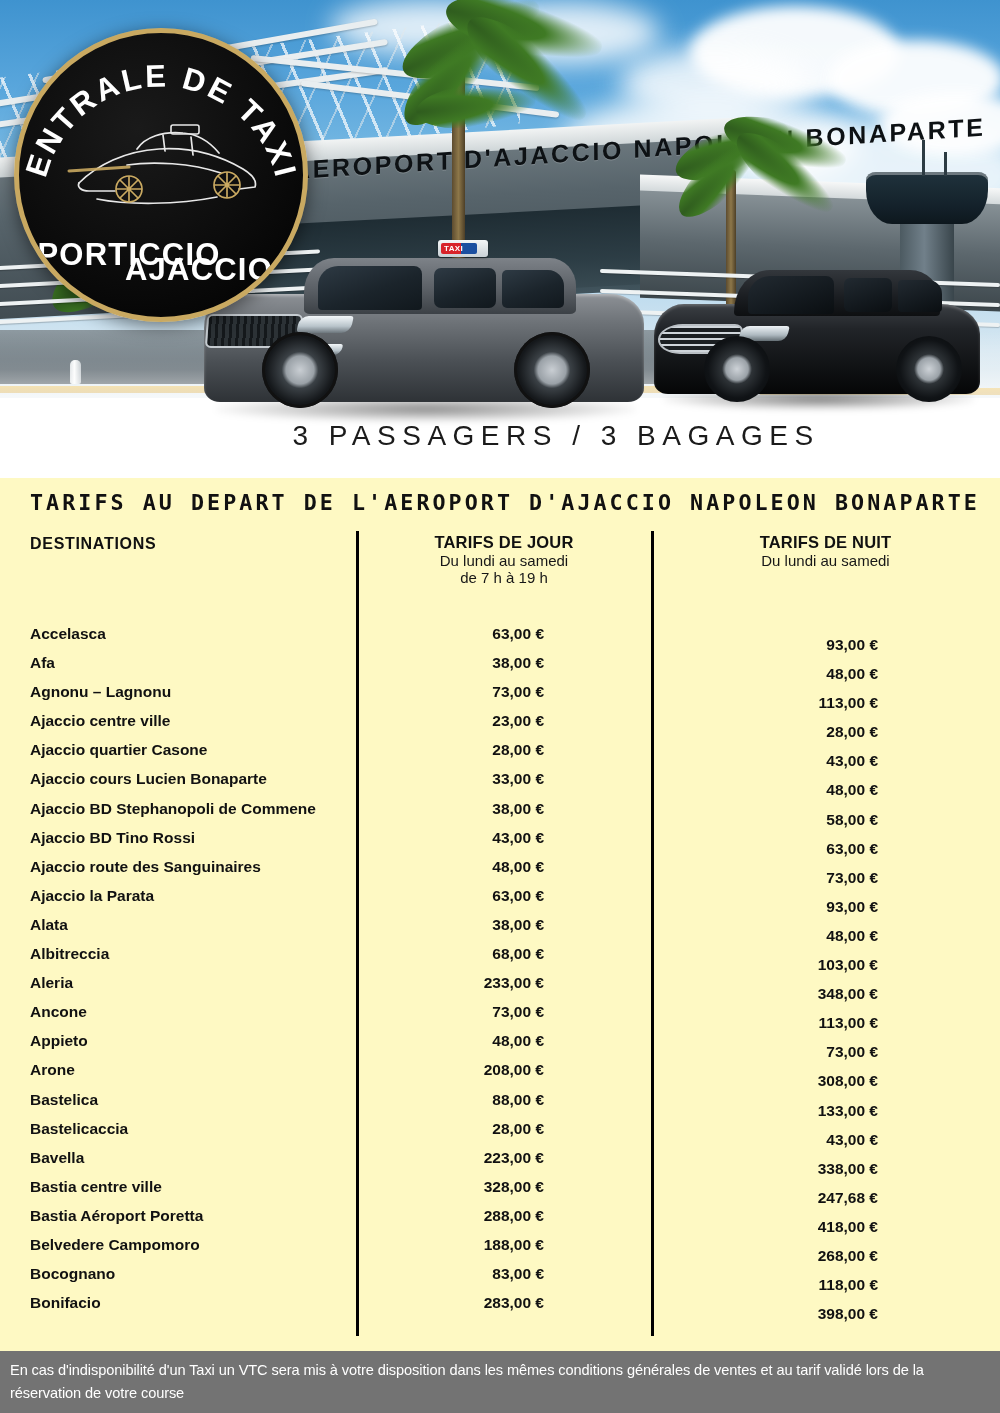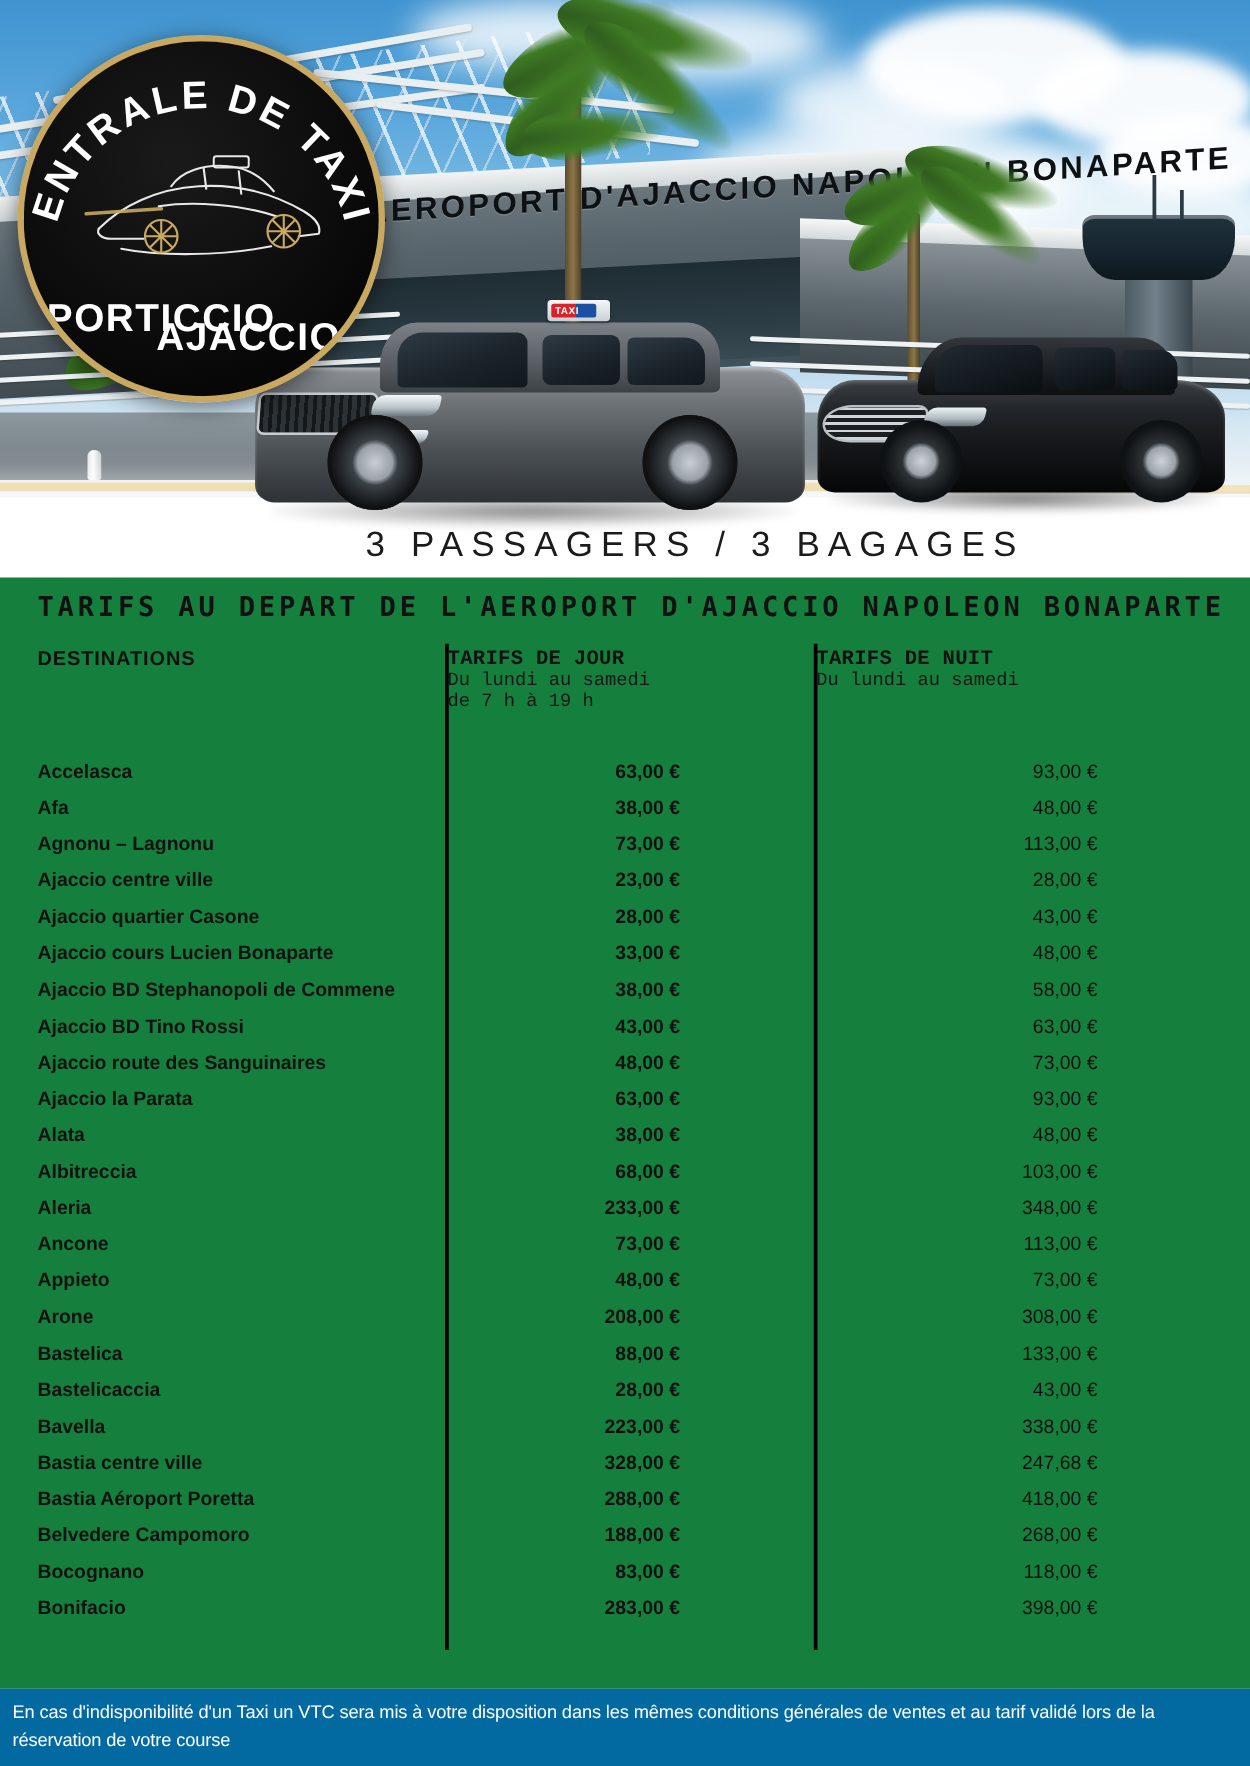--- a/index.html
+++ b/index.html
@@ -372,24 +372,24 @@
     font-weight: 400;
     font-size: 28px;
     letter-spacing: 6.5px;
     color: #1b1b1b;
     white-space: nowrap;
   }
 
   
   .sheet {
     position: absolute;
-    left: 0; top: 462px;
+    left: 0; top: 478px;
     width: 1000px;
     height: 889px;
-    background: #15803d;
+    background: #fef9c3;
   }
 
   .main-title {
     position: absolute;
     left: 30px; top: 12px;
     width: 940px;
     font-family: "DejaVu Sans Mono", monospace;
     font-weight: 700;
     font-size: 22px;
     letter-spacing: 3.1px;
@@ -414,22 +414,22 @@
     left: 30px; top: 57px;
     font-size: 16px;
     font-weight: 700;
     letter-spacing: .7px;
     color: #111;
   }
 
   .hdr-col {
     position: absolute;
     top: 55px;
+    text-align: center;
     color: #111;
-    font-family: Liberation Mono, monospace;
   }
   .hdr-col.c1 { left: 358px; width: 292px; }
   .hdr-col.c2 { left: 653px; width: 345px; }
   .hdr-col .h-main {
     font-size: 16.5px;
     font-weight: 700;
     letter-spacing: .2px;
     line-height: 19px;
   }
   .hdr-col .h-sub {
@@ -463,31 +463,32 @@
     text-align: right;
     font-size: 15.5px;
     font-weight: 700;
     color: #111;
   }
   .row .p2 {
     position: absolute;
     left: 653px; width: 225px;
     text-align: right;
     font-size: 15.5px;
-    font-weight: 400;
+    font-weight: 700;
     color: #111;
+    margin-top: 11px;
   }
 
   
   .footer {
     position: absolute;
     left: 0; top: 1351px;
     width: 1000px;
     height: 62px;
-    background: #0369a1;
+    background: #737373;
     color: #fff;
   }
   .footer-text {
     position: absolute;
     left: 10px; top: 8px;
     width: 982px;
     font-family: "Liberation Sans", sans-serif;
     font-size: 14.6px;
     line-height: 23px;
     letter-spacing: -.1px;

